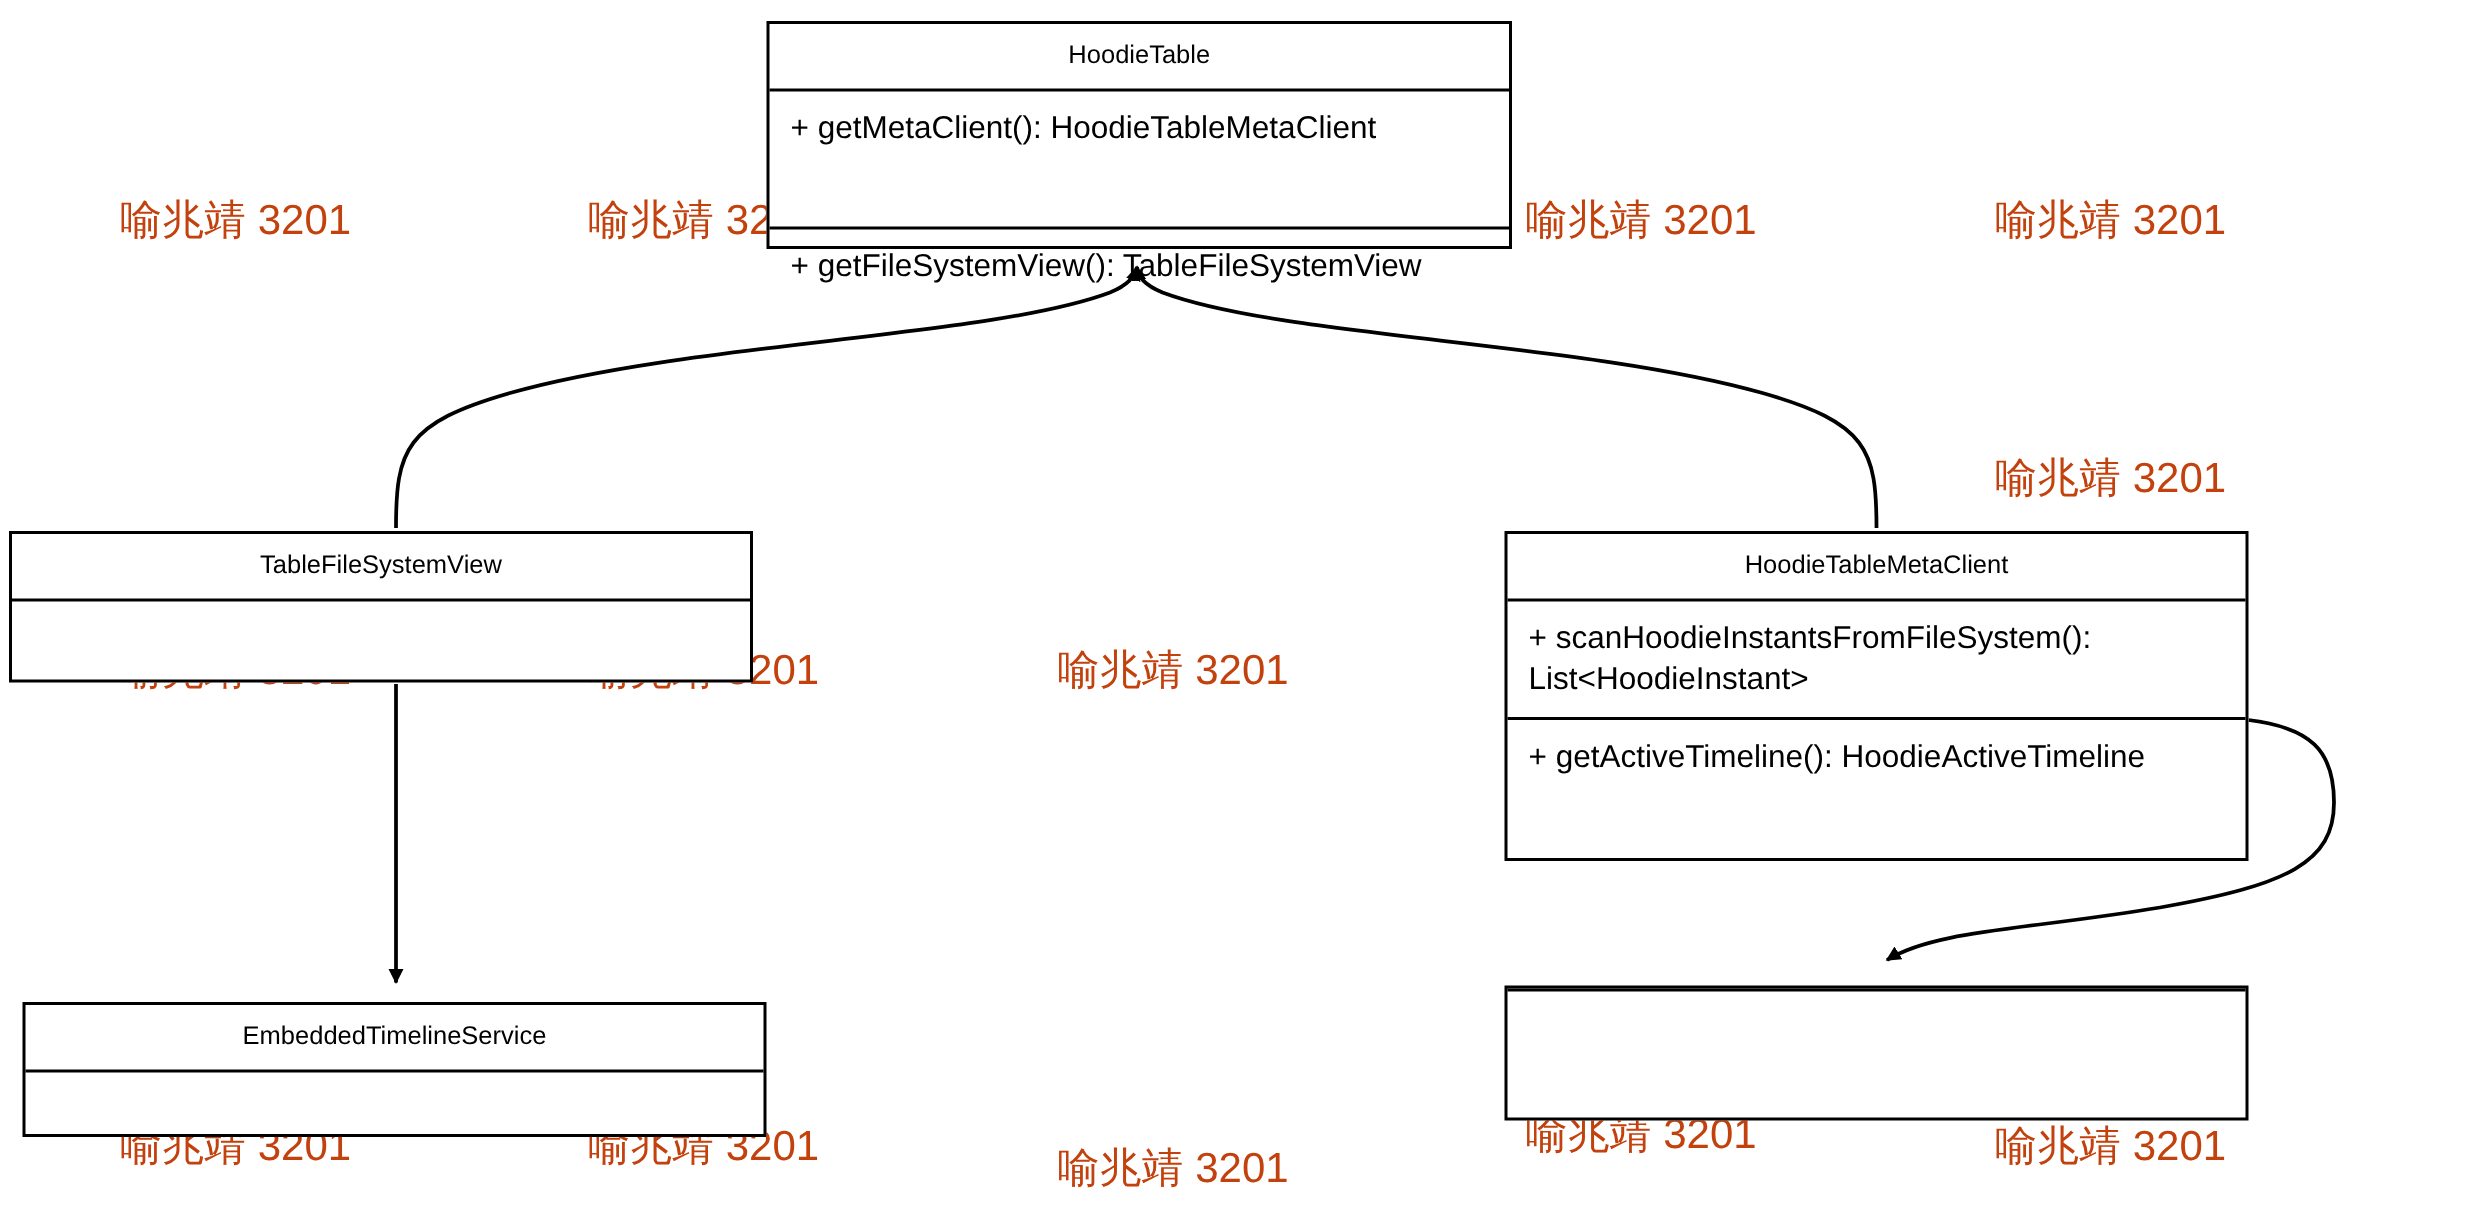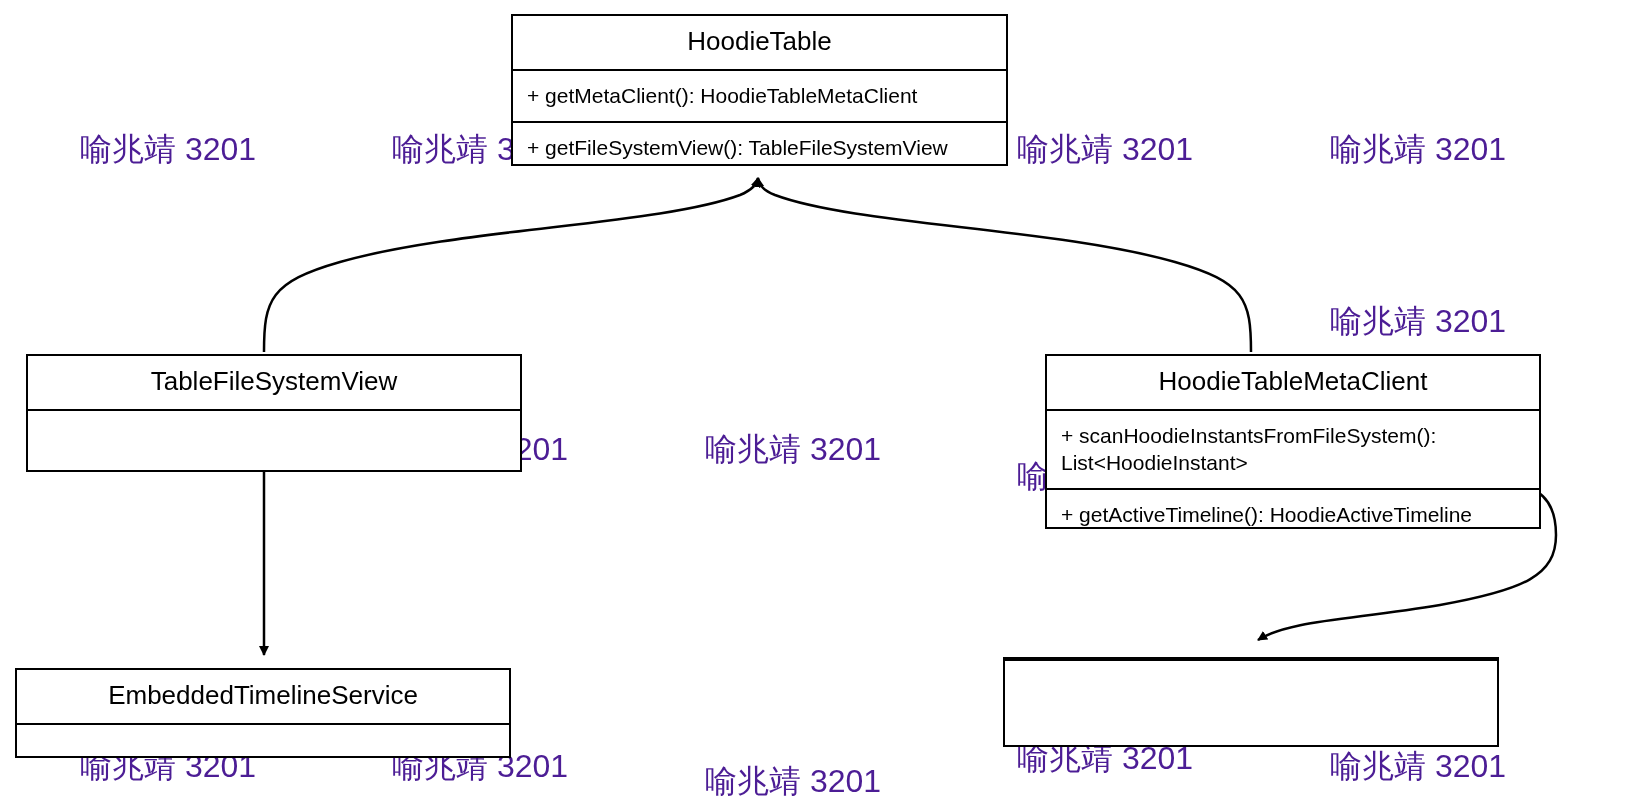--- a/index.html
+++ b/index.html
@@ -21,39 +21,39 @@
   #edges {
     position: absolute;
     left: 0;
     top: 0;
     width: 1650px;
     height: 812px;
     pointer-events: none;
   }
   .watermark {
     position: absolute;
-    color: #4c1d95;
-    font-size: 32px;
+    color: #c2410c;
+    font-size: 28px;
     font-family: "Liberation Sans", sans-serif;
     white-space: nowrap;
     user-select: none;
     pointer-events: none;
     z-index: 0;
   }
   .uml-class {
     position: absolute;
     box-sizing: border-box;
     border: 2px solid #000000;
     background: #ffffff;
     z-index: 2;
   }
   .uml-title {
     box-sizing: border-box;
     text-align: center;
-    font-size: 26px;
+    font-size: 17px;
     color: #000000;
     padding: 11px 8px 12px 8px;
     line-height: 1.15;
     white-space: nowrap;
   }
   .uml-compartment {
     box-sizing: border-box;
     border-top: 2px solid #000000;
     font-size: 21px;
     color: #000000;
@@ -102,27 +102,27 @@
 
     <path d="M 264 456 L 264 655" fill="none" stroke="#000000" stroke-width="2.5" marker-end="url(#arrowhead)"></path>
 
     <path d="M 1499 480 C 1540 485 1556 500 1556 535 C 1556 575 1525 590 1440 605 C 1350 620 1290 620 1258 640" fill="none" stroke="#000000" stroke-width="2.5" marker-end="url(#arrowhead)"></path>
   </svg>
 
   <div id="classes">
       <div class="uml-class" style="left: 511px; top: 14px; width: 497px; height: 152px;">
         <div class="uml-title">HoodieTable</div>
         <div class="uml-compartment" style="white-space: pre-line;">+ getMetaClient(): HoodieTableMetaClient</div>
-        <div class="uml-compartment" style="white-space: pre-line;">+ getFileSystemView(): TableFileSystemView</div>
+        <div class="uml-compartment" style="white-space: pre-line; margin-top: 40px;">+ getFileSystemView(): TableFileSystemView</div>
       </div>
-      <div class="uml-class" style="left: 26px; top: 354px; width: 496px; height: 118px;">
+      <div class="uml-class" style="left: 6px; top: 354px; width: 496px; height: 101px;">
         <div class="uml-title">TableFileSystemView</div>
         <div class="uml-compartment empty"></div>
       </div>
-      <div class="uml-class" style="left: 1045px; top: 354px; width: 496px; height: 175px;">
+      <div class="uml-class" style="left: 1003px; top: 354px; width: 496px; height: 220px;">
         <div class="uml-title">HoodieTableMetaClient</div>
         <div class="uml-compartment" style="white-space: pre-line;">+ scanHoodieInstantsFromFileSystem():
 List&lt;HoodieInstant&gt;</div>
         <div class="uml-compartment" style="white-space: pre-line;">+ getActiveTimeline(): HoodieActiveTimeline</div>
       </div>
       <div class="uml-class" style="left: 15px; top: 668px; width: 496px; height: 90px;">
         <div class="uml-title">EmbeddedTimelineService</div>
         <div class="uml-compartment empty"></div>
       </div>
       <div class="uml-class" style="left: 1003px; top: 657px; width: 496px; height: 90px;">

